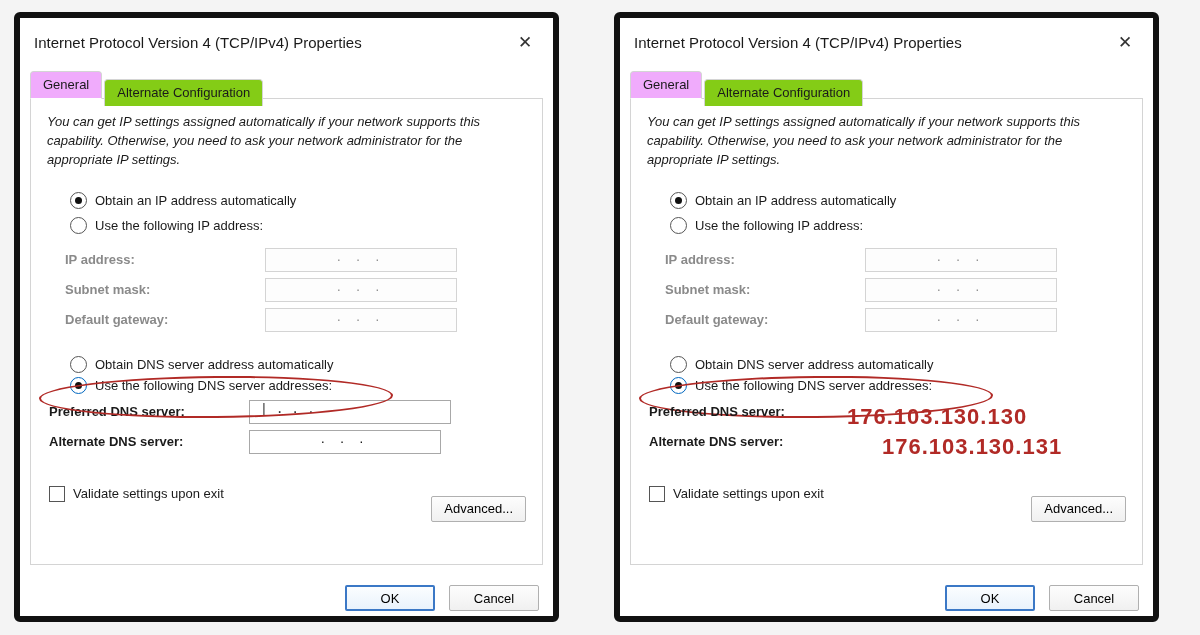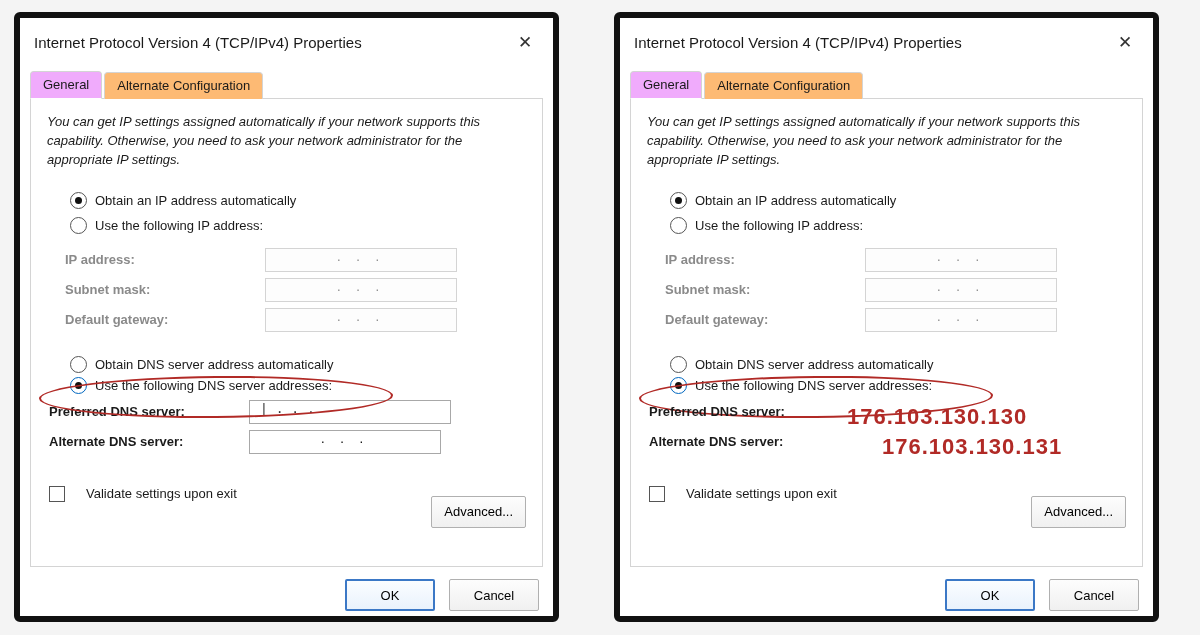--- a/index.html
+++ b/index.html
@@ -58,25 +58,25 @@
     border-bottom:1px solid var(--light-border);
     height:30px;
     position:relative;
   }
   .tab{
     padding:5px 12px 6px 12px;
     border:1px solid var(--light-border);
     border-bottom:none;
     border-top-left-radius:4px;
     border-top-right-radius:4px;
-    background:#fdba74;
+    background:#84cc16;
     font-size:13px;
     margin-right:2px;
     position:relative;
-    top:1px;
+    top:8px;
     cursor:pointer;
   }
   .tab.active{
     background:#f0abfc;
     border-bottom:1px solid #fff;
     z-index:2;
     top:1px;
   }
   .tabcontent{
     flex:1;
@@ -134,37 +134,38 @@
     left:-8px;
     top:24px;
     width:350px;
     height:38px;
     border:2px solid var(--accent);
     border-radius:50%/50%;
     pointer-events:none;
     transform:rotate(-0.5deg);
   }
   .check-row{
-    display:flex;align-items:center;gap:21px;
-    margin:18px 0 16px 2px;
+    display:flex;align-items:center;gap:8px;
+    margin:18px 0 8px 2px;
   }
   .checkbox{
     width:14px;height:14px;border:1px solid #555;background:#fff;
   }
   .advanced-row{
     display:flex;justify-content:flex-end;margin-top:-22px;
   }
   .btn{
-    min-width:90px;height:32px;
+    min-width:90px;height:26px;
     border:1px solid #b0b0b0;
     background:linear-gradient(#fdfdfd,#f0f0f0);
     font-size:13px;
     border-radius:2px;
     padding:0 12px;
     cursor:pointer;
+    margin-top:8px;
   }
   .btn.default{
     border:2px solid #3b78c6;
     background:linear-gradient(#fbfdff,#e9f2fc);
   }
   .footer{
     display:flex;justify-content:flex-end;gap:14px;
     padding:12px 14px 5px 0;
   }
   .overlay-ip{

